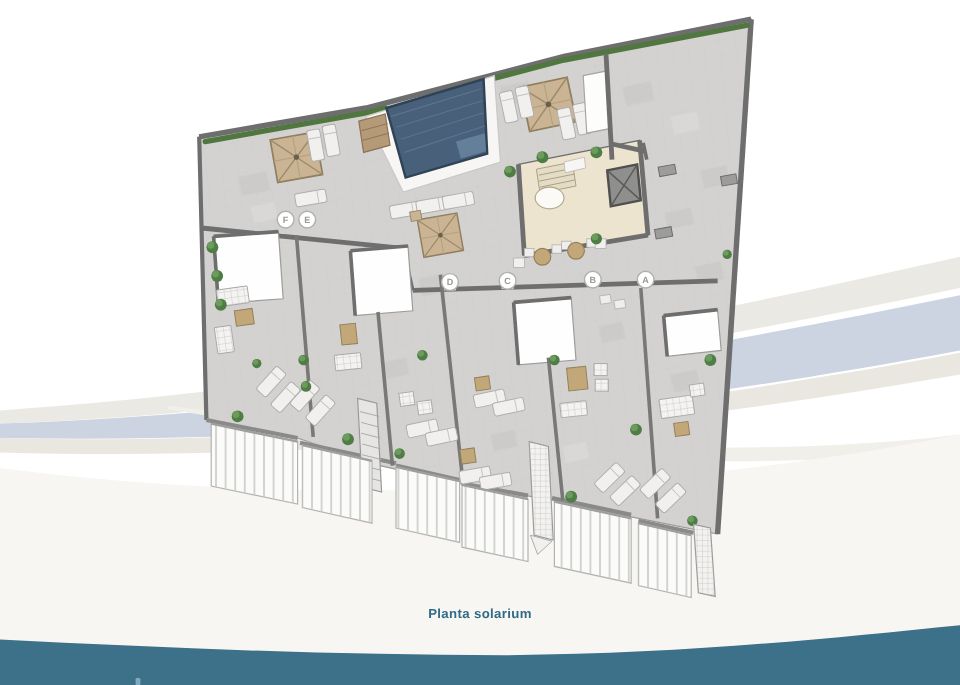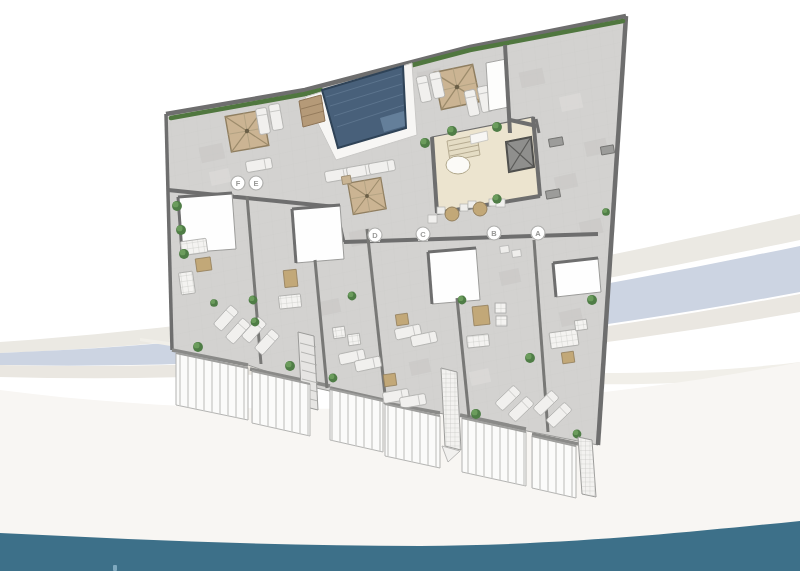--- a/index.html
+++ b/index.html
@@ -342,14 +342,15 @@
             <circle cx="538" cy="233" r="7" fill="#ffffff" stroke="#b0b0ae" stroke-width="1.2"></circle>
             <text x="538" y="235.8">A</text>
           </g>
     </g>
   </g>
 
   <path d="M0,533 C140,540 280,546 420,546 C570,545 690,532 800,521 L800,571 L0,571 Z" fill="#3d7089"></path>
   <rect x="113" y="565" width="4" height="6" rx="1" fill="#7fa9bf"></rect>
 </svg>
 
+<div class="caption">Planta solarium</div>
 
 </div>
 
 </body></html>

